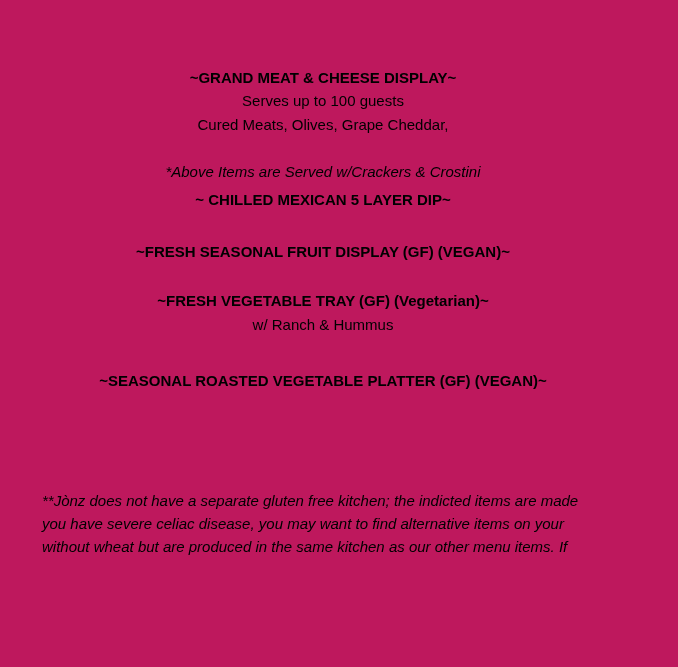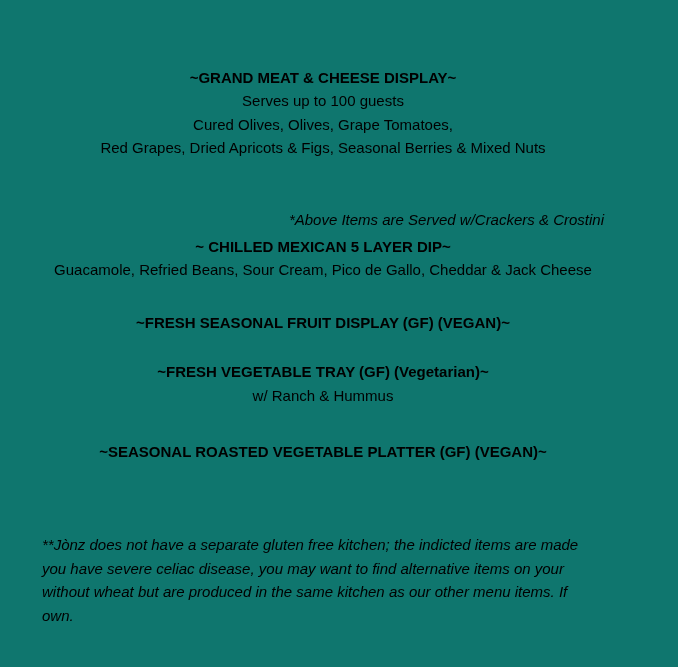--- a/index.html
+++ b/index.html
@@ -4,88 +4,84 @@
 <style>
   html, body {
     margin: 0;
     padding: 0;
     background: #ffffff;
   }
   .page {
     position: relative;
     width: 678px;
     height: 667px;
-    background: #0f766e;
+    background: #be185d;
     overflow: hidden;
     font-family: "Liberation Sans", "DejaVu Sans", sans-serif;
     color: #000000;
   }
   .content {
     padding-top: 66px;
     margin-left: 42px;
     width: 562px;
     text-align: center;
     font-size: 15px;
     line-height: 23.4px;
   }
   .line {
     white-space: nowrap;
   }
   .heading {
     font-weight: bold;
   }
   .italic-note {
     font-style: italic;
-    margin-top: 48px;
-    text-align: right;
+    margin-top: 24px;
   }
   .sec-mexican   { margin-top: 4px; }
   .sec-fruit     { margin-top: 29px; }
   .sec-vegtray   { margin-top: 26px; text-align: center; }
   .sec-roasted   { margin-top: 33px; }
   .disclaimer {
-    margin-top: 70px;
+    margin-top: 96px;
     text-align: left;
     font-style: italic;
   }
 </style>
 </head>
 <body>
 
 <div class="page">
   <div class="content">
 
     <div class="section">
       <div class="line heading">~GRAND MEAT &amp; CHEESE DISPLAY~</div>
       <div class="line">Serves up to 100 guests</div>
-      <div class="line">Cured Olives, Olives, Grape Tomatoes,</div>
-      <div class="line">Red Grapes, Dried Apricots &amp; Figs, Seasonal Berries &amp; Mixed Nuts</div>
+      <div class="line">Cured Meats, Olives, Grape Cheddar,</div>
     </div>
 
     <div class="line italic-note">*Above Items are Served w/Crackers &amp; Crostini</div>
 
     <div class="section sec-mexican">
       <div class="line heading">~ CHILLED MEXICAN 5 LAYER DIP~</div>
-      <div class="line">Guacamole, Refried Beans, Sour Cream, Pico de Gallo, Cheddar &amp; Jack Cheese</div>
     </div>
 
     <div class="section sec-fruit">
       <div class="line heading">~FRESH SEASONAL FRUIT DISPLAY (GF) (VEGAN)~</div>
     </div>
 
     <div class="section sec-vegtray">
       <div class="line heading">~FRESH VEGETABLE TRAY (GF) (Vegetarian)~</div>
       <div class="line">w/ Ranch &amp; Hummus</div>
     </div>
 
     <div class="section sec-roasted">
       <div class="line heading">~SEASONAL ROASTED VEGETABLE PLATTER (GF) (VEGAN)~</div>
     </div>
 
     <div class="disclaimer">
       <div class="line">**Jònz does not have a separate gluten free kitchen; the indicted items are made</div>
       <div class="line">you have severe celiac disease, you may want to find alternative items on your</div>
       <div class="line">without wheat but are produced in the same kitchen as our other menu items. If</div>
-      <div class="line">own.</div>
     </div>
 
   </div>
 </div>
 
 </body></html>

